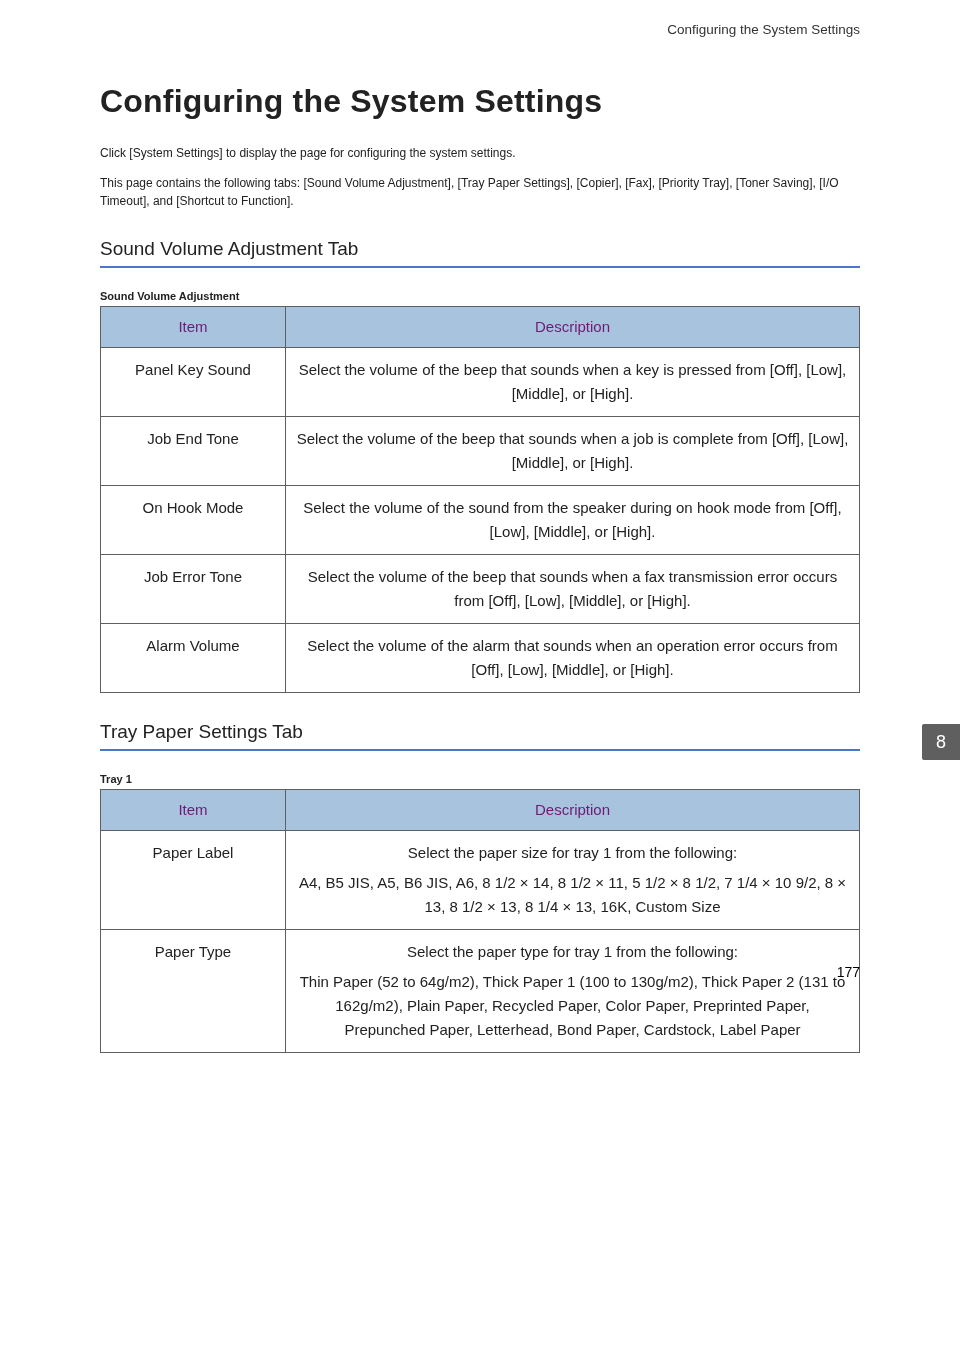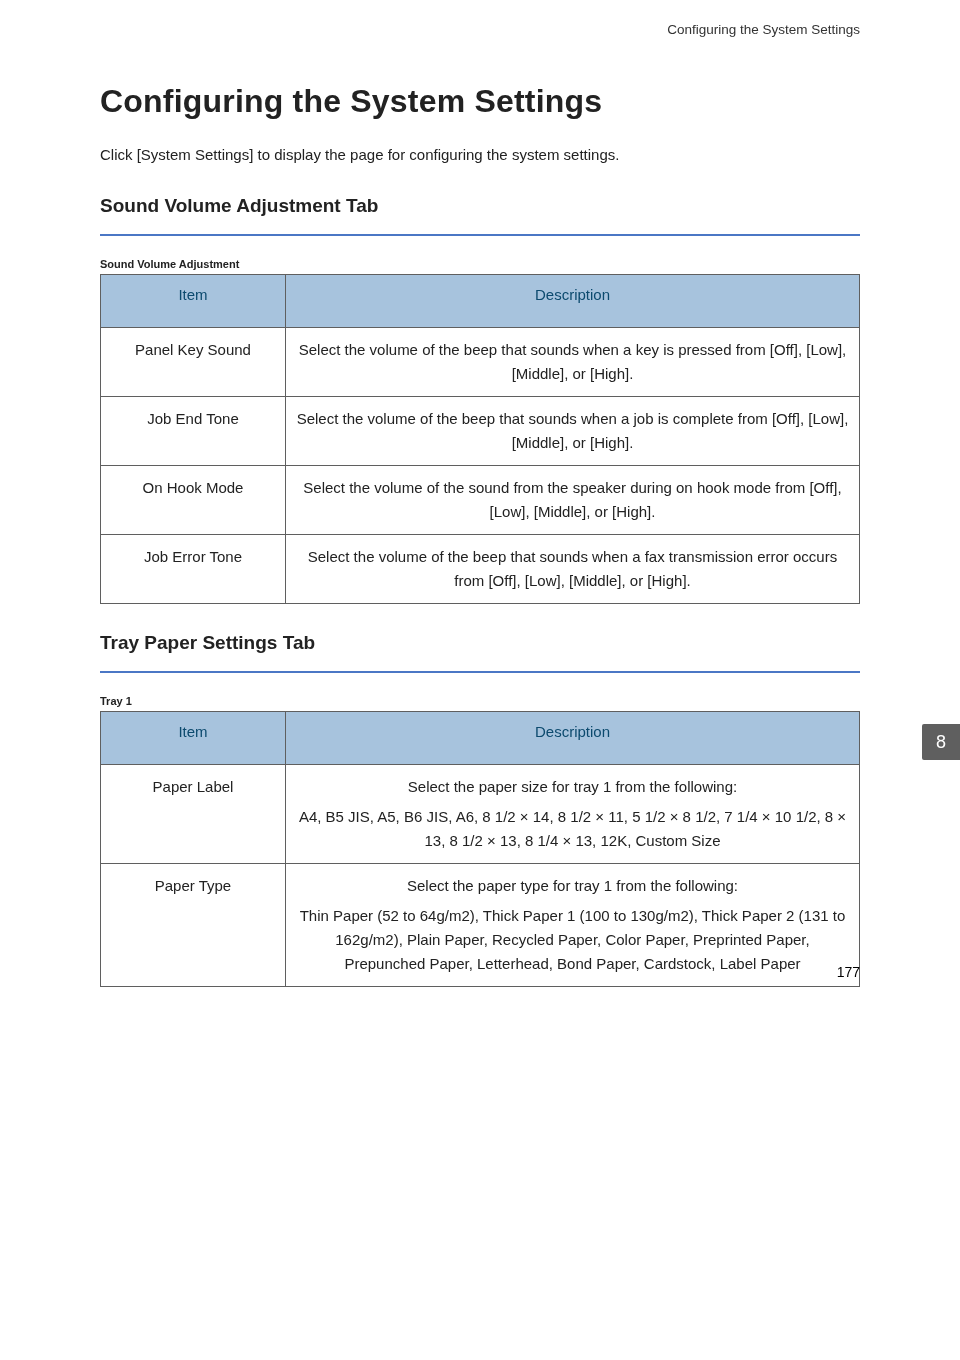--- a/index.html
+++ b/index.html
@@ -27,32 +27,32 @@
     margin-bottom: 46px;
     font-weight: 400;
   }
   h1.page-title {
     font-size: 32px;
     font-weight: 600;
     margin: 0 0 24px 0;
     letter-spacing: 0.2px;
   }
   p.body {
-    font-size: 15px;
+    font-size: 12px;
     line-height: 1.5;
     margin: 0 0 12px 0;
   }
   .section {
     margin-top: 28px;
   }
   .section-title {
     font-size: 19px;
-    font-weight: 700;
+    font-weight: 400;
     margin: 0 0 0 0;
-    padding-bottom: 17px;
+    padding-bottom: 6px;
     border-bottom: 2px solid #4b77c5;
   }
   .table-caption {
     font-size: 11px;
     font-weight: 600;
     margin: 22px 0 4px 0;
   }
   table.spec {
     width: 100%;
     border-collapse: collapse;
@@ -62,23 +62,23 @@
     border: 1px solid #5f5f5f;
     padding: 10px 10px;
     vertical-align: top;
     text-align: center;
     line-height: 1.6;
   }
   table.spec th {
     background: #a7c3dd;
     font-weight: 400;
     text-align: center;
-    color: #0c4a6e;
+    color: #701a75;
     padding-top: 8px;
-    padding-bottom: 20px;
+    padding-bottom: 8px;
   }
   table.spec col.item { width: 185px; }
   .page-number {
     position: absolute;
     right: 100px;
     bottom: 28px;
     font-size: 14px;
     color: #000000;
   }
   .side-tab {
@@ -103,20 +103,21 @@
 </style>
 </head>
 <body>
 
 <div class="page">
   <div class="running-head">Configuring the System Settings</div>
 
   <h1 class="page-title">Configuring the System Settings</h1>
 
   <p class="body">Click [System Settings] to display the page for configuring the system settings.</p>
+  <p class="body">This page contains the following tabs: [Sound Volume Adjustment], [Tray Paper Settings], [Copier], [Fax], [Priority Tray], [Toner Saving], [I/O Timeout], and [Shortcut to Function].</p>
 
   <div class="section">
     <div class="section-title">Sound Volume Adjustment Tab</div>
 
     <div class="table-caption">Sound Volume Adjustment</div>
     <table class="spec">
       <colgroup>
           <col class="item">
           <col>
         </colgroup>
@@ -144,20 +145,26 @@
           <td>
               <p class="desc-para">Select the volume of the sound from the speaker during on hook mode from [Off], [Low], [Middle], or [High].</p>
             </td>
         </tr>
         <tr>
           <td>Job Error Tone</td>
           <td>
               <p class="desc-para">Select the volume of the beep that sounds when a fax transmission error occurs from [Off], [Low], [Middle], or [High].</p>
             </td>
         </tr>
+        <tr>
+          <td>Alarm Volume</td>
+          <td>
+              <p class="desc-para">Select the volume of the alarm that sounds when an operation error occurs from [Off], [Low], [Middle], or [High].</p>
+            </td>
+        </tr>
       </tbody>
     </table>
   </div>
 
   <div class="section">
     <div class="section-title">Tray Paper Settings Tab</div>
 
     <div class="table-caption">Tray 1</div>
     <table class="spec">
       <colgroup>
@@ -168,21 +175,21 @@
         <tr>
           <th>Item</th>
           <th>Description</th>
         </tr>
       </thead>
       <tbody>
         <tr>
           <td>Paper Label</td>
           <td>
             <p class="desc-para">Select the paper size for tray 1 from the following:</p>
-            <p class="desc-para">A4, B5 JIS, A5, B6 JIS, A6, 8 1/2 × 14, 8 1/2 × 11, 5 1/2 × 8 1/2, 7 1/4 × 10 1/2, 8 × 13, 8 1/2 × 13, 8 1/4 × 13, 12K, Custom Size</p>
+            <p class="desc-para">A4, B5 JIS, A5, B6 JIS, A6, 8 1/2 × 14, 8 1/2 × 11, 5 1/2 × 8 1/2, 7 1/4 × 10 9/2, 8 × 13, 8 1/2 × 13, 8 1/4 × 13, 16K, Custom Size</p>
           </td>
         </tr>
         <tr>
           <td>Paper Type</td>
           <td>
             <p class="desc-para">Select the paper type for tray 1 from the following:</p>
             <p class="desc-para">Thin Paper (52 to 64g/m2), Thick Paper 1 (100 to 130g/m2), Thick Paper 2 (131 to 162g/m2), Plain Paper, Recycled Paper, Color Paper, Preprinted Paper, Prepunched Paper, Letterhead, Bond Paper, Cardstock, Label Paper</p>
           </td>
         </tr>
       </tbody>

